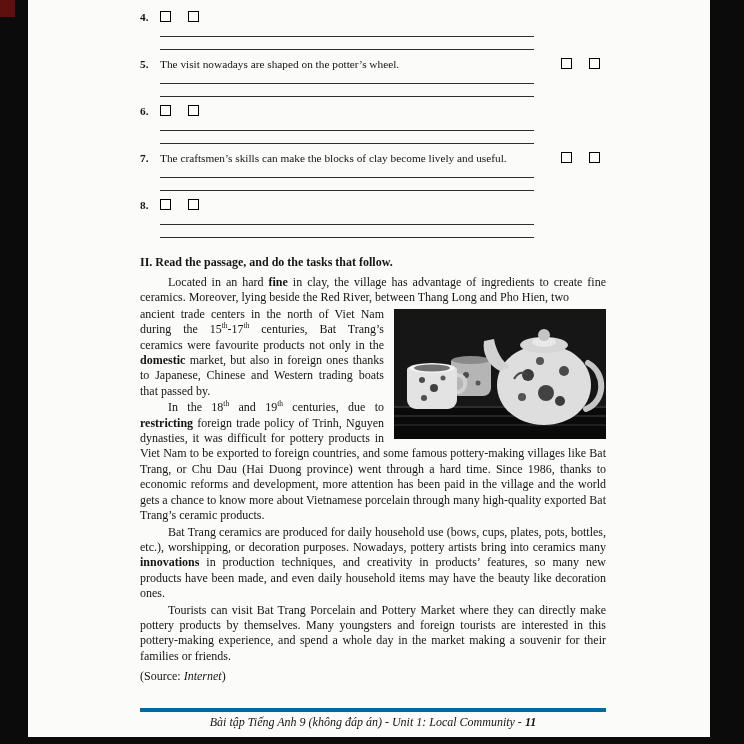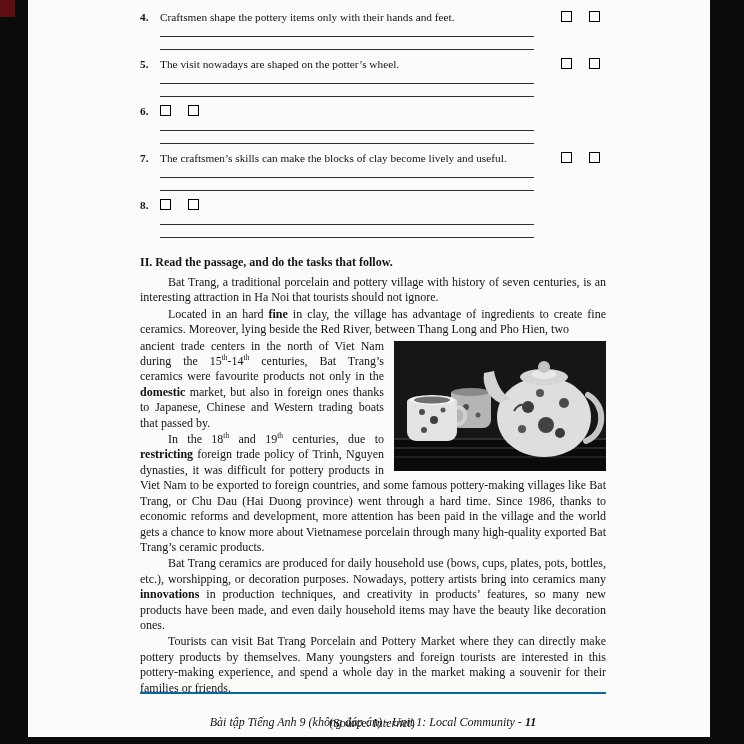--- a/index.html
+++ b/index.html
@@ -51,45 +51,44 @@
   .indent { text-indent: 28px; }
   .b { font-weight: bold; }
   .i { font-style: italic; }
   sup { font-size: 0.62em; line-height: 0; vertical-align: super; }
   .photo {
     float: right; width: 212px; height: 130px;
     margin: 2px 0 6px 10px; padding: 0;
     background: #161616;
   }
   .photo svg { display: block; }
-  .source { text-align: center; font-size: 12px; margin-top: 20px; padding-right: 2px; clear: none; }
+  .source { text-align: left; font-size: 12px; margin-top: 5px; padding-right: 2px; clear: none; }
   
   .footer {
     position: absolute; left: 112px; bottom: 7px; width: 466px;
-    border-top: 2px solid #0369a1;
-    padding-top: 21px;
+    border-top: 4px solid #0369a1;
+    padding-top: 3px;
     text-align: center;
     font-style: italic; font-size: 12px;
     clear: both;
   }
   .footer .pagenum { font-weight: bold; }
 </style>
 </head>
 <body>
 
 <div class="frame">
   <div class="corner-red"></div>
 
   <div class="page">
     <div class="content">
 
       <div class="qitem">
         <div class="qrow">
           <span class="qnum">4.</span>
-          <span class="qtext">Craftsmen shape the pottery items only with their hands and feet.</span>
           <span class="qboxes">
             <span class="cbox"></span>
             <span class="cbox"></span>
           </span>
         </div>
         <div class="aline"></div>
         <div class="aline"></div>
       </div>
 
       <div class="qitem">
@@ -137,21 +136,20 @@
             <span class="cbox"></span>
             <span class="cbox"></span>
           </span>
         </div>
         <div class="aline"></div>
         <div class="aline"></div>
       </div>
 
       <div class="sec-heading">II. Read the passage, and do the tasks that follow.</div>
 
-      <p class="para indent"><span>Bat Trang, a traditional porcelain and pottery village with history of seven centuries, is an interesting attraction in Ha Noi that tourists should not ignore.</span></p>
 
       <div class="para indent"><span>Located in an hard </span><span class="b">fine</span><span> in clay, the village has advantage of ingredients to create fine ceramics. Moreover, lying beside the Red River, between Thang Long and Pho Hien, two</span></div>
 
       <figure class="photo">
         <svg viewBox="0 0 212 130" width="212" height="130" xmlns="http://www.w3.org/2000/svg">
           <rect width="212" height="130" fill="#161616"></rect>
           <rect y="98" width="212" height="32" fill="#0a0a0a"></rect>
           <rect y="97" width="212" height="2" fill="#2e2e2e"></rect>
           <rect y="106" width="212" height="2" fill="#262626"></rect>
           <rect y="115" width="212" height="2" fill="#202020"></rect>
@@ -182,21 +180,21 @@
           <ellipse cx="150" cy="36" rx="24" ry="8" fill="#d6d6d6"></ellipse>
           <ellipse cx="150" cy="33" rx="12" ry="5" fill="#e8e8e8"></ellipse>
           <circle cx="150" cy="26" r="6" fill="#c4c4c4"></circle>
 
           <path d="M106 62 C 94 56 88 44 90 32 L 100 30 C 102 42 108 52 116 58 Z" fill="#d2d2d2"></path>
 
           <path d="M194 54 C 212 64 212 92 192 100" stroke="#c6c6c6" stroke-width="6" fill="none" stroke-linecap="round"></path>
         </svg>
       </figure>
 
-      <div class="para"><span>ancient trade centers in the north of Viet Nam during the 15</span><sup>th</sup><span>-14</span><sup>th</sup><span> centuries, Bat Trang’s ceramics were favourite products not only in the </span><span class="b">domestic</span><span> market, but also in foreign ones thanks to Japanese, Chinese and Western trading boats that passed by.</span></div>
+      <div class="para"><span>ancient trade centers in the north of Viet Nam during the 15</span><sup>th</sup><span>-17</span><sup>th</sup><span> centuries, Bat Trang’s ceramics were favourite products not only in the </span><span class="b">domestic</span><span> market, but also in foreign ones thanks to Japanese, Chinese and Western trading boats that passed by.</span></div>
 
       <p class="para indent"><span>In the 18</span><sup>th</sup><span> and 19</span><sup>th</sup><span> centuries, due to </span><span class="b">restricting</span><span> foreign trade policy of Trinh, Nguyen dynasties, it was difficult for pottery products in Viet Nam to be exported to foreign countries, and some famous pottery-making villages like Bat Trang, or Chu Dau (Hai Duong province) went through a hard time. Since 1986, thanks to economic reforms and development, more attention has been paid in the village and the world gets a chance to know more about Vietnamese porcelain through many high-quality exported Bat Trang’s ceramic products.</span></p>
       <p class="para indent"><span>Bat Trang ceramics are produced for daily household use (bows, cups, plates, pots, bottles, etc.), worshipping, or decoration purposes. Nowadays, pottery artists bring into ceramics many </span><span class="b">innovations</span><span> in production techniques, and creativity in products’ features, so many new products have been made, and even daily household items may have the beauty like decoration ones.</span></p>
       <p class="para indent"><span>Tourists can visit Bat Trang Porcelain and Pottery Market where they can directly make pottery products by themselves. Many youngsters and foreign tourists are interested in this pottery-making experience, and spend a whole day in the market making a souvenir for their families or friends.</span></p>
 
       <div class="source"><span>(Source: </span><span class="i">Internet</span><span>)</span></div>
     </div>
 
     <div class="footer">
       <span>Bài tập Tiếng Anh 9 (không đáp án) - Unit 1: Local Community - </span><span class="pagenum">11</span>

